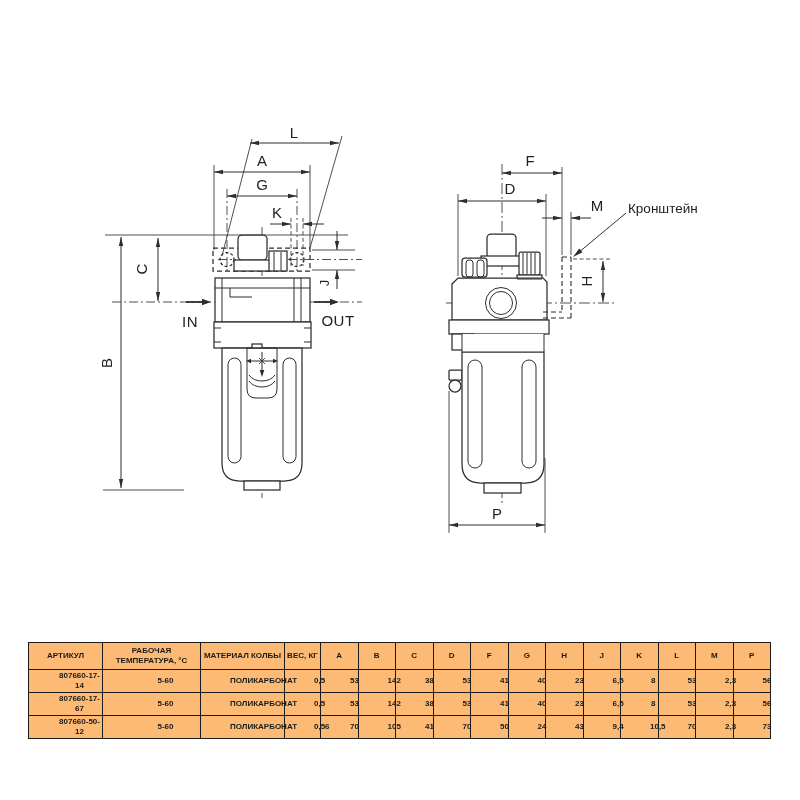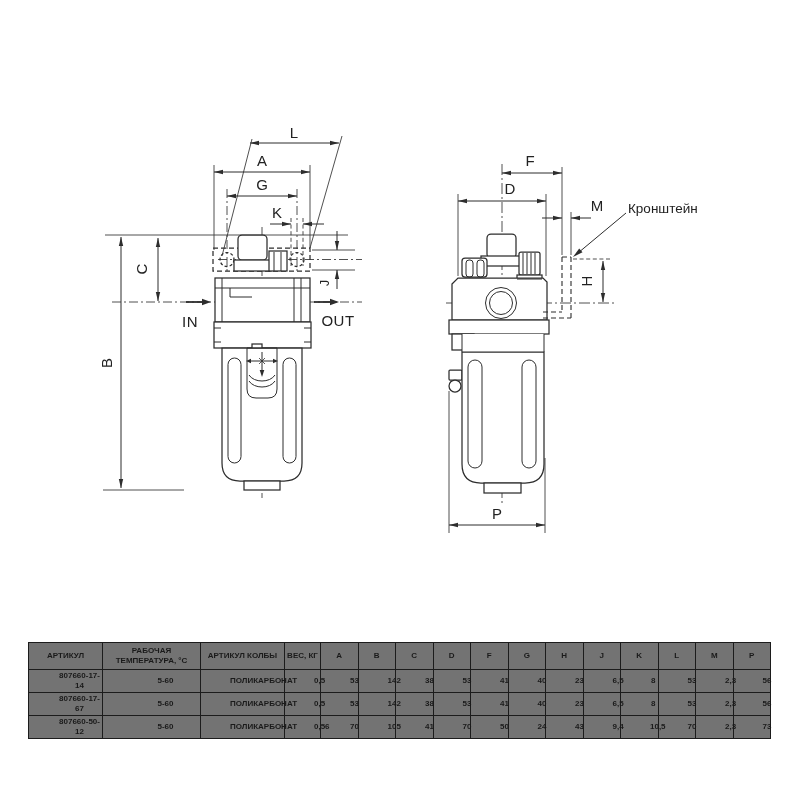--- a/index.html
+++ b/index.html
@@ -6,21 +6,21 @@
   .screen{position:relative;width:800px;height:800px;background:#ffffff;overflow:hidden;
           font-family:"Liberation Sans",sans-serif;}
   .drawing-svg{position:absolute;left:0;top:0;}
   svg text{font-family:"Liberation Sans",sans-serif;fill:#222222;}
   .dim-letter{font-size:15px;}
   .dim-small{font-size:13px;}
   .flow-label{font-size:15px;letter-spacing:0.5px;}
   .bracket-label{font-size:13.5px;}
 
   table.spec{position:absolute;left:28px;top:642px;width:742px;border-collapse:collapse;
-             table-layout:fixed;background:#737373;}
+             table-layout:fixed;background:#fdba74;}
   table.spec th,table.spec td{border:1px solid #1c1c1c;text-align:center;vertical-align:middle;
              font-weight:bold;color:#1a1a1a;padding:1px 1px;line-height:1.25;}
   table.spec th{height:24px;font-size:8px;}
   table.spec td{height:16px;font-size:8px;padding-left:29px;}
 </style>
 </head>
 <body>
 
 <div class="screen">
 
@@ -214,21 +214,21 @@
         <col style="width:37.5px">
       <col style="width:37.5px">
         <col style="width:37.5px">
         <col style="width:37.5px">
         <col style="width:37.5px">
     </colgroup>
     <thead>
       <tr>
         <th>АРТИКУЛ</th>
         <th>РАБОЧАЯ ТЕМПЕРАТУРА, °С</th>
-        <th>АРТИКУЛ КОЛБЫ</th>
+        <th>МАТЕРИАЛ КОЛБЫ</th>
         <th>ВЕС, КГ</th>
         <th>A</th>
         <th>B</th>
         <th>C</th>
         <th>D</th>
         <th>F</th>
         <th>G</th>
         <th>H</th>
         <th>J</th>
         <th>K</th>

